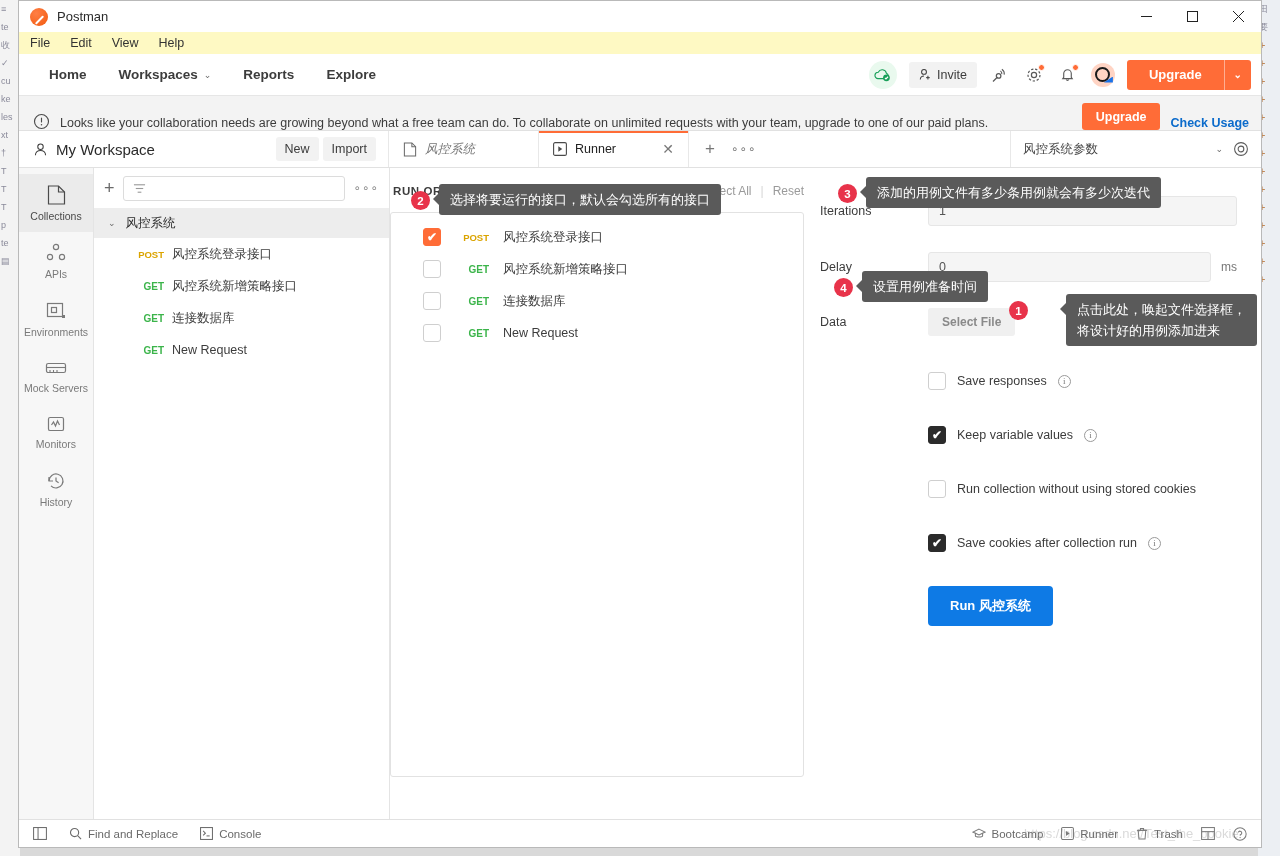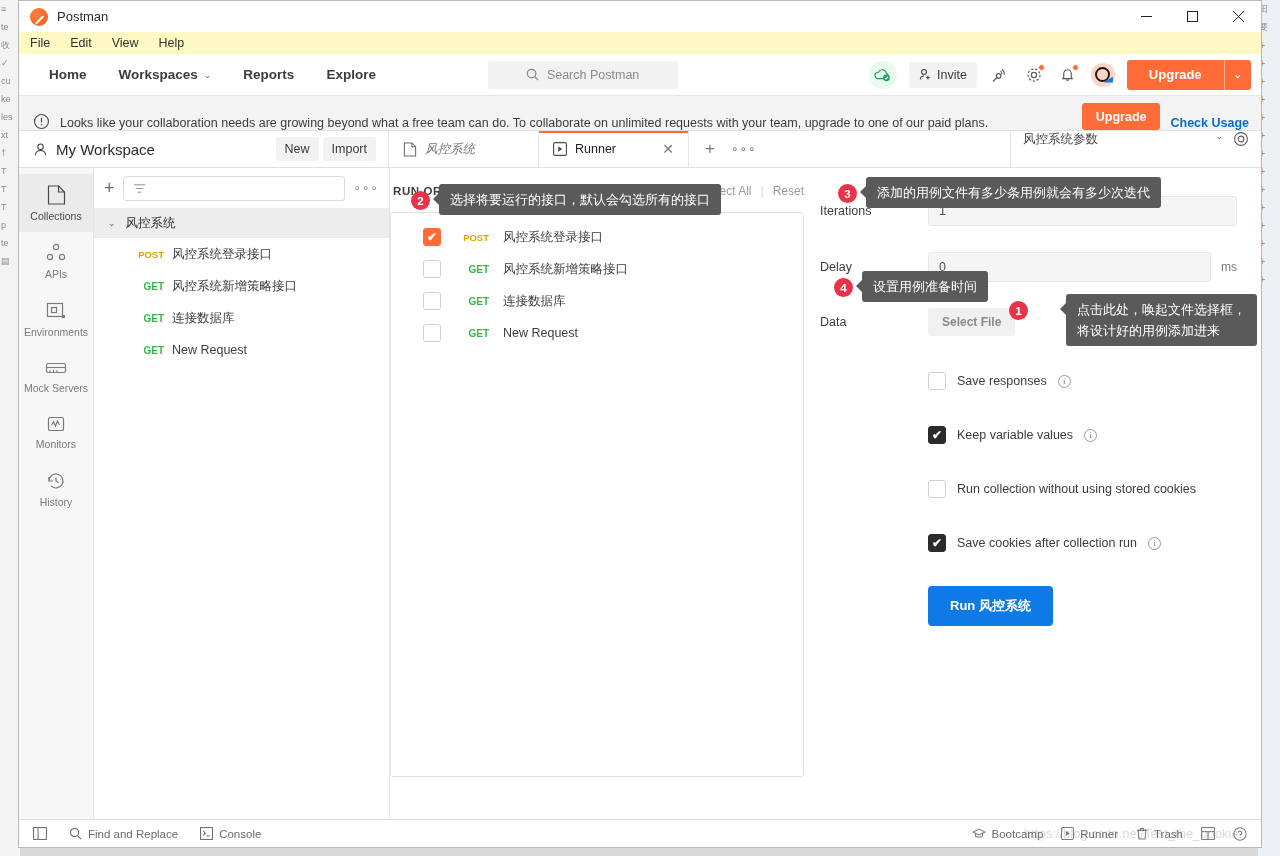--- a/index.html
+++ b/index.html
@@ -143,21 +143,21 @@
   }
   .tab.active { color: #222; }
   .tab.active::before {
     content: ""; position: absolute; left: 0; right: 0; top: 0; height: 2px; background: #ff6c37;
   }
   .tab .tname { white-space: nowrap; }
   .tab .tclose { margin-left: auto; color: #777; font-size: 14px; }
   .tab-add { display: flex; align-items: center; gap: 16px; padding: 0 16px; color: #777;
              font-size: 17px; border-right: 1px solid #e8e8e8; flex: 1; }
   .tab-add .dots { font-size: 12px; letter-spacing: 1px; }
-  .env-sel { width: 250px; display: flex; gap: 10px; padding: 0 12px;
+  .env-sel { width: 250px; display: flex; align-items: center; gap: 10px; padding: 0 12px;
              font-size: 12.5px; color: #444; }
   .env-sel .ename { flex: 1; }
 
   
   .body { flex: 1; display: flex; min-height: 0; }
 
   
   .rail { width: 75px; background: #f7f7f7; border-right: 1px solid #e4e4e4; flex: none;
           padding-top: 6px; }
   .rail-item { padding: 11px 0 10px; display: flex; flex-direction: column; align-items: center;
@@ -342,27 +342,20 @@
         <span class="caret">⌄</span>
       </div>
       <div class="nav-item">
         <span>Reports</span>
       </div>
       <div class="nav-item">
         <span>Explore</span>
       </div>
     </div>
 
-    <div class="searchbox">
-      <svg width="13" height="13" viewBox="0 0 14 14">
-          <circle cx="6" cy="6" r="4.6" fill="none" stroke="#8a8a8a" stroke-width="1.3"></circle>
-          <line x1="9.4" y1="9.4" x2="13" y2="13" stroke="#8a8a8a" stroke-width="1.3"></line>
-        </svg>
-      <span class="ph">Search Postman</span>
-    </div>
 
     <div class="hdr-right">
       <div class="cloud-ok">
         <svg width="19" height="15" viewBox="0 0 20 16">
           <path d="M5.2 12.4a3.4 3.4 0 0 1 .3-6.8 4.6 4.6 0 0 1 8.7 1.1 3 3 0 0 1-.5 5.7z" fill="none" stroke="#1aa05a" stroke-width="1.2"></path>
           <circle cx="14.2" cy="11.5" r="3.6" fill="#1aa05a"></circle>
           <path d="M12.6 11.6l1.1 1.1 2.2-2.3" fill="none" stroke="#fff" stroke-width="1.2"></path>
         </svg>
       </div>
       <div class="invite-btn">

